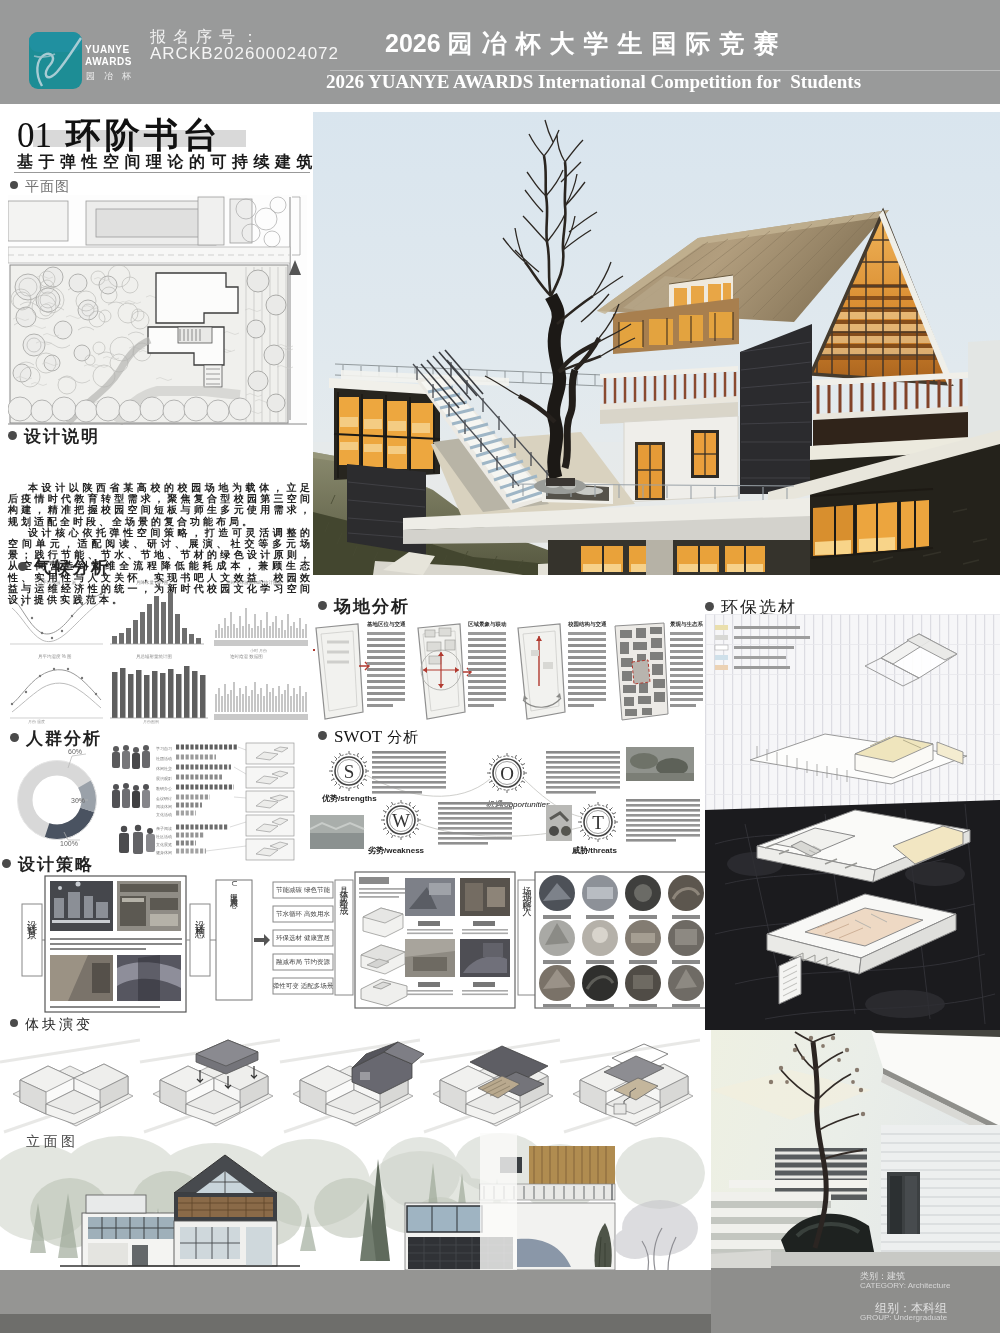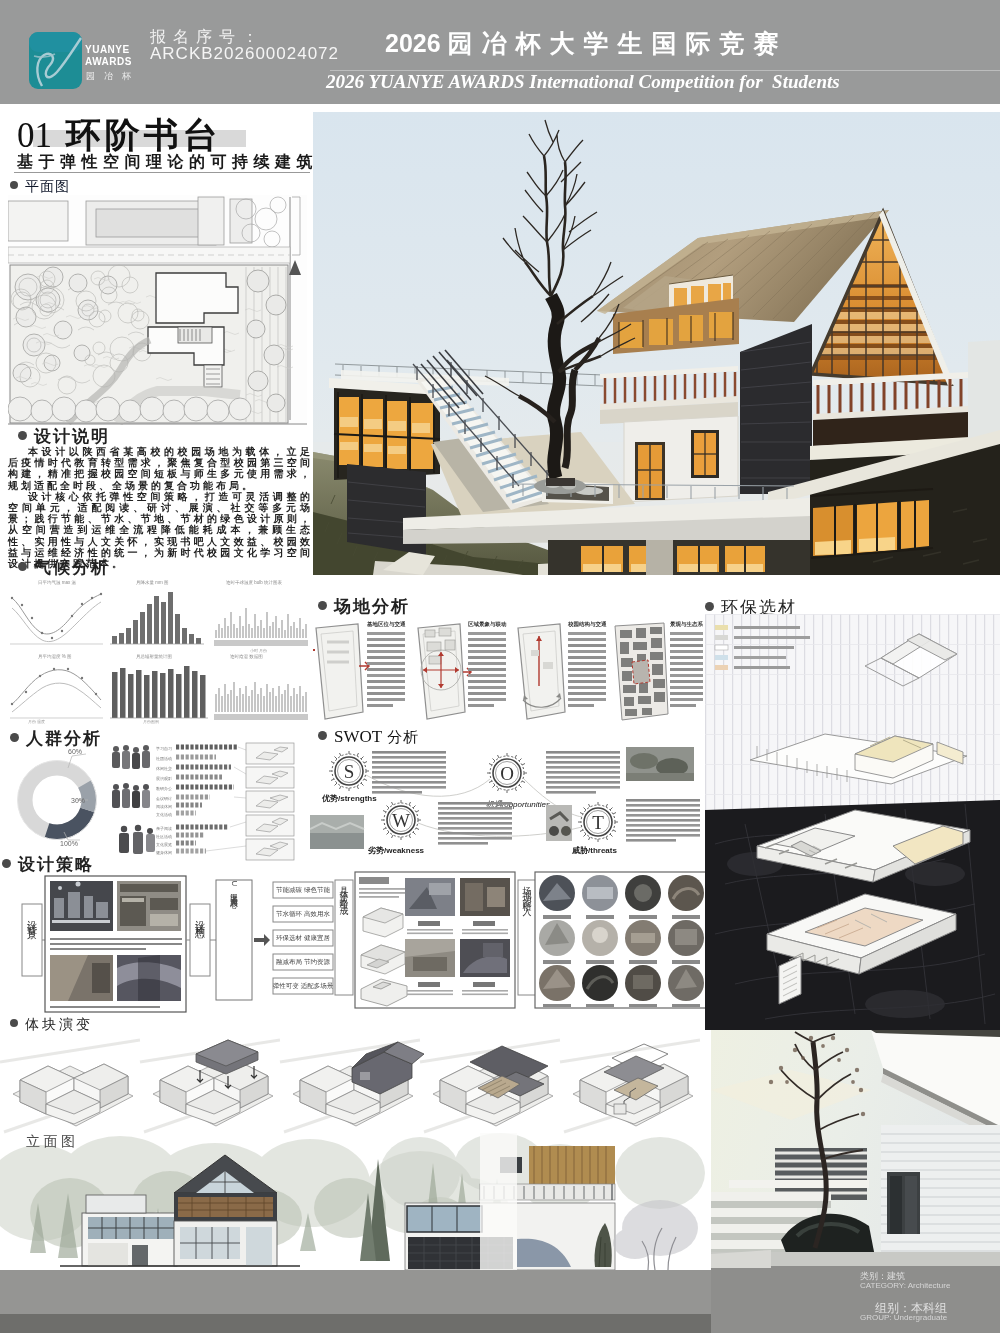--- a/index.html
+++ b/index.html
@@ -28,31 +28,31 @@
 <div class="abs" style="left:86px;top:70px;color:#eee;font-size:9px;letter-spacing:9px;">园冶杯</div>
 
 <div class="abs" style="left:150px;top:27px;color:#f2f2f2;font-size:16px;letter-spacing:7px;">报名序号：</div>
 
 <div class="abs" style="left:150px;top:44px;color:#f5f5f5;font-size:17px;letter-spacing:1px;">ARCKB202600024072</div>
 
 <div class="abs" style="left:385px;top:27px;color:#ffffff;font-size:25px;font-weight:bold;">2026 <span style="letter-spacing:9px;">园冶杯大学生国际竞赛</span></div>
 
 <div class="abs" style="left:330px;top:70px;width:670px;height:1px;background:rgba(255,255,255,0.35);"></div>
 
-<div class="abs" style="left:326px;top:71px;width:560px;color:#ffffff;font-size:19px;font-weight:bold;font-family:'Liberation Serif',serif;font-style:italic;">2026 YUANYE AWARDS International Competition for&nbsp; Students</div>
+<div class="abs" style="left:326px;top:71px;width:560px;color:#ffffff;font-size:19px;font-weight:bold;font-family:'Liberation Serif',serif;">2026 YUANYE AWARDS International Competition for&nbsp; Students</div>
 
 <div class="abs" style="left:33px;top:130px;width:213px;height:17px;background:#d9d9d9;"></div>
 
 <div class="abs" style="left:17px;top:112px;font-family:'Liberation Serif',serif;font-size:35px;color:#111;"><span>01</span><span class="cjk" style="font-family:'Liberation Sans';letter-spacing:4px;font-weight:bold;"> 环阶书台</span></div>
 
 <div class="abs" style="left:17px;top:152px;font-size:16px;color:#1a1a1a;letter-spacing:5.5px;font-weight:bold;">基于弹性空间理论的可持续建筑设计</div>
 
 <div class="abs" style="left:14px;top:172px;width:296px;height:1px;background:#999;"></div>
 
-<div class="abs" style="left:10px;top:177px;"><span class="bullet" style="width:8px;height:8px;"></span><span style="font-size:14px;color:#0f172a;letter-spacing:1px;">平面图</span></div>
+<div class="abs" style="left:10px;top:177px;"><span class="bullet" style="width:8px;height:8px;"></span><span style="font-size:14px;color:#737373;letter-spacing:1px;">平面图</span></div>
 
 <svg class="abs" style="left:8px;top:195px;" width="299" height="230" viewBox="0 0 299 230">
 <rect width="299" height="230" fill="#fdfdfd"></rect>
 <g id="siteplan">
 
 <g fill="#ededec" stroke="#9c9c9c" stroke-width="0.8">
 <rect x="78" y="6" width="130" height="44"></rect>
           <rect x="88" y="14" width="110" height="28" fill="#e0e0df"></rect>
 <rect x="0" y="6" width="60" height="40" fill="#f3f3f2"></rect>
 <rect x="190" y="2" width="26" height="48" fill="#f0f0ef"></rect>
@@ -176,24 +176,24 @@
           <circle cx="144" cy="214" r="12"></circle>
           <circle cx="166" cy="216" r="11"></circle>
           <circle cx="188" cy="214" r="12"></circle>
           <circle cx="210" cy="216" r="11"></circle>
           <circle cx="232" cy="214" r="11"></circle>
 </g>
 <line x1="0" y1="229" x2="299" y2="229" stroke="#8a8a8a" stroke-width="1"></line>
 </g>
 </svg>
 
-<div class="abs" style="left:18px;top:425px;"><span class="bullet"></span><span class="sec-title">设计说明</span></div>
+<div class="abs" style="left:8px;top:425px;"><span class="bullet"></span><span class="sec-title">设计说明</span></div>
 
 <div class="abs" style="left:8px;top:446px;width:305px;font-size:10px;line-height:11.2px;color:#222;font-weight:bold;letter-spacing:3px;text-align:justify;">
-<div style="text-indent:20px;">本设计以陕西省某高校的校园场地为载体，立足后疫情时代教育转型需求，聚焦复合型校园第三空间构建，精准把握校园空间短板与师生多元使用需求，规划适配全时段、全场景的复合功能布局。</div>
+<div style="text-indent:20px;margin-top:36px;">本设计以陕西省某高校的校园场地为载体，立足后疫情时代教育转型需求，聚焦复合型校园第三空间构建，精准把握校园空间短板与师生多元使用需求，规划适配全时段、全场景的复合功能布局。</div>
 <div style="text-indent:20px;">设计核心依托弹性空间策略，打造可灵活调整的空间单元，适配阅读、研讨、展演、社交等多元场景；践行节能、节水、节地、节材的绿色设计原则，从空间营造到运维全流程降低能耗成本，兼顾生态性、实用性与人文关怀，实现书吧人文效益、校园效益与运维经济性的统一，为新时代校园文化学习空间设计提供实践范本。</div>
 </div>
 
 <div class="abs" style="left:18px;top:556px;"><span class="bullet"></span><span class="sec-title">气候分析</span></div>
 
 <svg class="abs" style="left:8px;top:576px;" width="302" height="148" viewBox="0 0 302 148">
 <g id="climate">
 
 <g fill="#8a8a8a" font-size="4.5">
 <text x="30" y="8">日平均气温 max 温</text>

